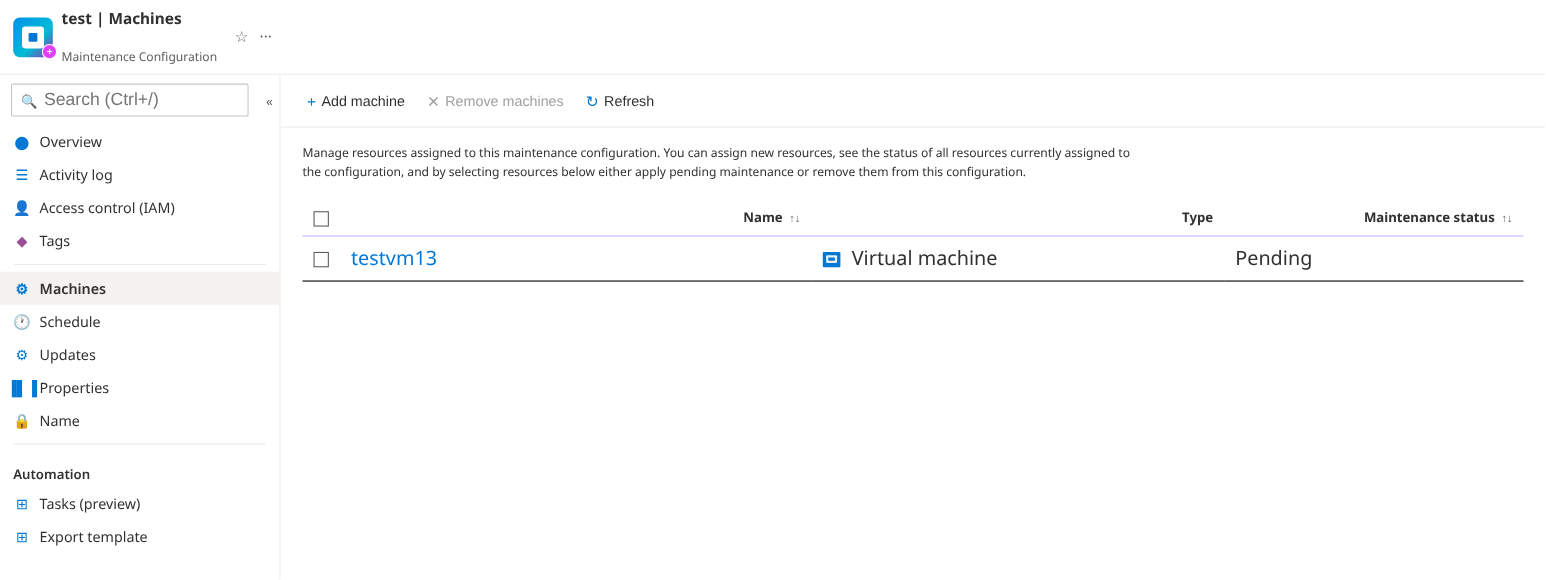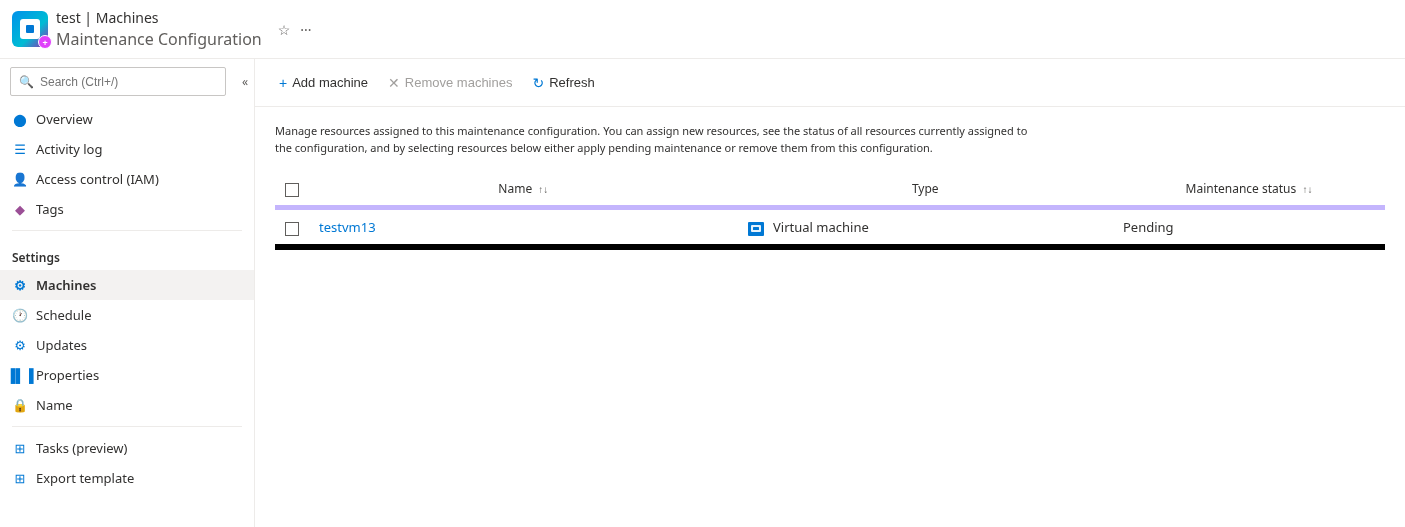--- a/index.html
+++ b/index.html
@@ -1,31 +1,31 @@
 <!DOCTYPE html>
 <html><head>
   <meta charset="utf-8">
   <style>
     * { box-sizing: border-box; margin: 0; padding: 0; }
     body { font-family: 'Segoe UI', system-ui, sans-serif; font-size: 13px; color: #323130; background: #fff; display: flex; flex-direction: column; height: 527px; overflow: hidden; }
 
     
     .header { display: flex; align-items: center; padding: 8px 12px; border-bottom: 1px solid #edebe9; gap: 8px; min-height: 52px; }
-    .header-title { font-size: 14px; font-weight: 400; color: #323130; }
-    .header-subtitle { font-size: 16px; color: #605e5c; margin-top: 1px; }
+    .header-title { font-size: 14px; font-weight: 700; color: #323130; }
+    .header-subtitle { font-size: 11px; color: #605e5c; margin-top: 17px; }
     .header-icons { display: flex; align-items: center; gap: 10px; margin-left: 8px; color: #605e5c; }
     .header-icon { cursor: pointer; font-size: 14px; }
 
     
     .layout { display: flex; flex: 1; overflow: hidden; }
 
     
     .sidebar { width: 255px; border-right: 1px solid #edebe9; overflow-y: auto; flex-shrink: 0; background: #fff; }
     .search-box { margin: 8px 10px; padding: 5px 8px; border: 1px solid #c8c6c4; border-radius: 2px; display: flex; align-items: center; gap: 6px; background: #fff; }
-    .search-box input { border: none; outline: none; font-size: 12px; color: #323130; width: 100%; background: transparent; }
+    .search-box input { border: none; outline: none; font-size: 16px; color: #323130; width: 100%; background: transparent; }
     .search-box-icon { color: #605e5c; font-size: 12px; }
     .collapse-btn { margin-left: auto; cursor: pointer; color: #605e5c; font-size: 12px; padding: 2px 6px; }
 
     .nav-item { display: flex; align-items: center; padding: 6px 12px; cursor: pointer; gap: 8px; color: #323130; font-size: 13px; }
     .nav-item.active { background: #f3f2f1; font-weight: 600; }
     .nav-icon { width: 16px; height: 16px; display: flex; align-items: center; justify-content: center; flex-shrink: 0; font-size: 14px; }
 
     .section-label { padding: 12px 12px 4px 12px; font-size: 12px; font-weight: 600; color: #323130; }
     .divider { border: none; border-top: 1px solid #edebe9; margin: 6px 12px; }
 
@@ -38,23 +38,23 @@
     .toolbar-btn.disabled { color: #a19f9d; cursor: default; }
     .toolbar-btn .btn-icon { font-size: 14px; color: #0078d4; }
     .toolbar-btn.disabled .btn-icon { color: #a19f9d; }
 
     
     .description { padding: 16px 20px; font-size: 11px; color: #323130; line-height: 1.5; max-width: 800px; }
 
     
     .table-container { padding: 0 20px; }
     .table { width: 100%; border-collapse: collapse; }
-    .table th { text-align: center; padding: 8px 10px; font-size: 12px; font-weight: 400; color: #323130; border-bottom: 5px solid #c4b5fd; white-space: nowrap; }
+    .table th { text-align: right; padding: 8px 10px; font-size: 12px; font-weight: 700; color: #323130; border-bottom: 1px solid #c4b5fd; white-space: nowrap; }
     .table th .sort-icon { color: #605e5c; font-size: 10px; margin-left: 3px; }
-    .table td { padding: 8px 10px; font-size: 13px; border-bottom: 6px solid #000000; vertical-align: middle; }
+    .table td { padding: 8px 10px; font-size: 18px; border-bottom: 1px solid #000000; vertical-align: middle; }
     .table .checkbox-col { width: 32px; }
     .table .name-col { width: 40%; }
     .table .type-col { width: 35%; }
     .table .status-col { width: 25%; }
     .checkbox { width: 14px; height: 14px; border: 1px solid #605e5c; display: inline-block; cursor: pointer; vertical-align: middle; }
     .link-text { color: #0078d4; text-decoration: none; cursor: pointer; }
 
     
     .app-icon-wrapper { position: relative; width: 36px; height: 36px; }
     .app-icon-bg { width: 36px; height: 36px; border-radius: 6px; background: linear-gradient(135deg, #0091ea 0%, #00bcd4 60%, #9c27b0 100%); display: flex; align-items: center; justify-content: center; }
@@ -112,21 +112,20 @@
     <div class="nav-item">
       <span class="nav-icon" style="color:#0078d4; font-size:13px;">👤</span>
       <span>Access control (IAM)</span>
     </div>
     <div class="nav-item">
       <span class="nav-icon" style="color:#9b4f96; font-size:13px;">◆</span>
       <span>Tags</span>
     </div>
 
     <hr class="divider">
-    <div class="section-label">Settings</div>
 
     <div class="nav-item active">
       <span class="nav-icon" style="color:#0078d4; font-size:13px;">⚙</span>
       <span>Machines</span>
     </div>
     <div class="nav-item">
       <span class="nav-icon" style="color:#0078d4; font-size:13px;">🕐</span>
       <span>Schedule</span>
     </div>
     <div class="nav-item">
@@ -136,20 +135,21 @@
     <div class="nav-item">
       <span class="nav-icon" style="color:#0078d4; font-size:13px;">▐▌▐</span>
       <span>Properties</span>
     </div>
     <div class="nav-item">
       <span class="nav-icon" style="color:#0078d4; font-size:13px;">🔒</span>
       <span>Name</span>
     </div>
 
     <hr class="divider">
+    <div class="section-label">Automation</div>
 
     <div class="nav-item">
       <span class="nav-icon" style="color:#0078d4; font-size:13px;">⊞</span>
       <span>Tasks (preview)</span>
     </div>
     <div class="nav-item">
       <span class="nav-icon" style="color:#0078d4; font-size:13px;">⊞</span>
       <span>Export template</span>
     </div>
   </div>

